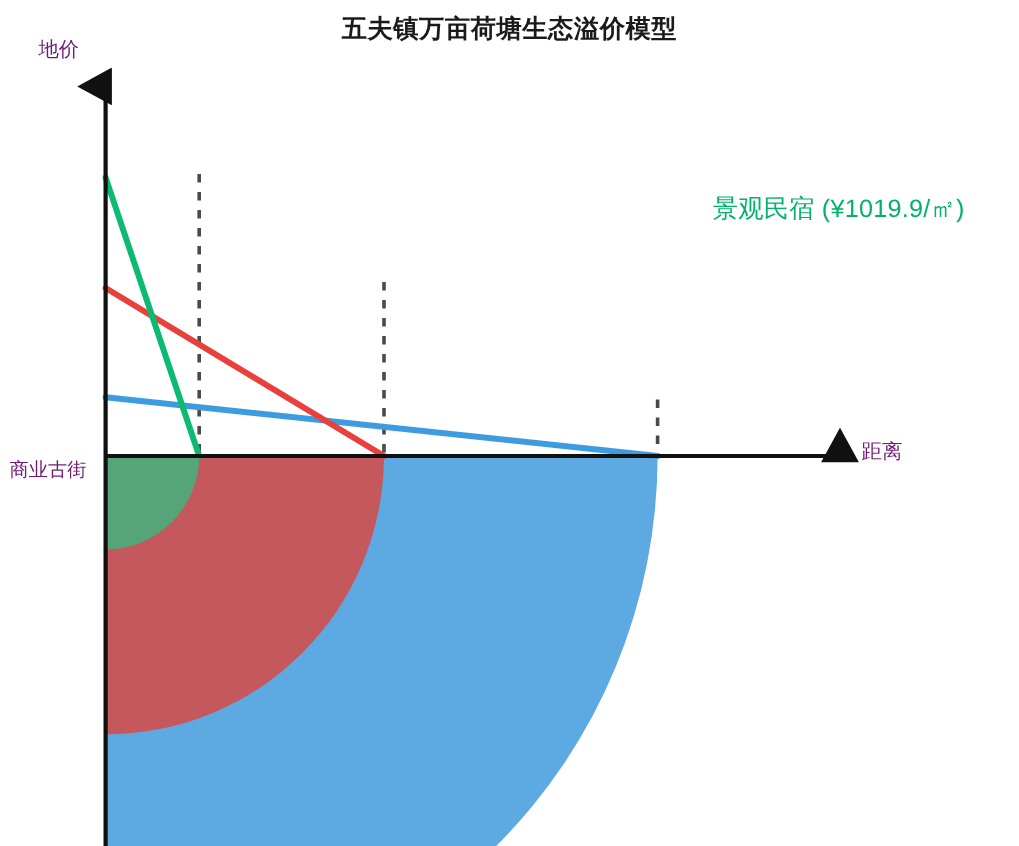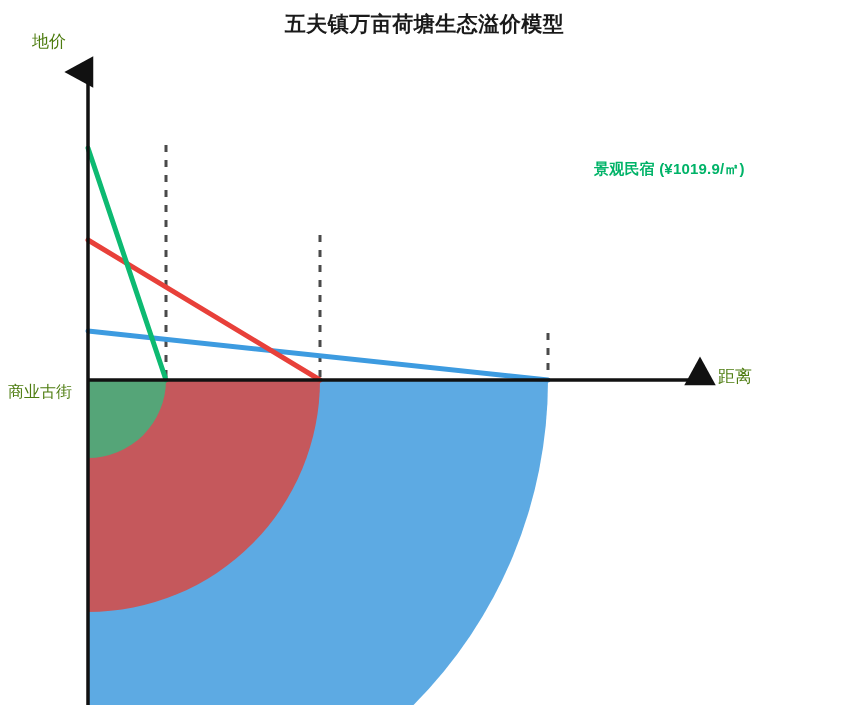--- a/index.html
+++ b/index.html
@@ -31,21 +31,21 @@
     width: 849px;
     text-align: center;
     font-size: 21px;
     font-weight: bold;
     color: #1a1a1a;
     letter-spacing: 0.5px;
   }
   .axis-label {
     position: absolute;
     font-size: 17px;
-    color: #4d7c0f;
+    color: #701a75;
     white-space: nowrap;
   }
   .axis-label-y {
     left: 32px;
     top: 30px;
   }
   .axis-label-x {
     left: 718px;
     top: 365px;
   }
@@ -54,22 +54,22 @@
     top: 382px;
     font-size: 16px;
   }
   .legend {
     position: absolute;
     left: 594px;
     top: 160px;
     width: 250px;
   }
   .legend-entry {
-    font-size: 15px;
-    font-weight: bold;
+    font-size: 21px;
+    font-weight: normal;
     white-space: nowrap;
     margin-bottom: 23px;
     letter-spacing: 0.2px;
   }
 </style>
 </head>
 <body>
 
 <div id="stage">
 

